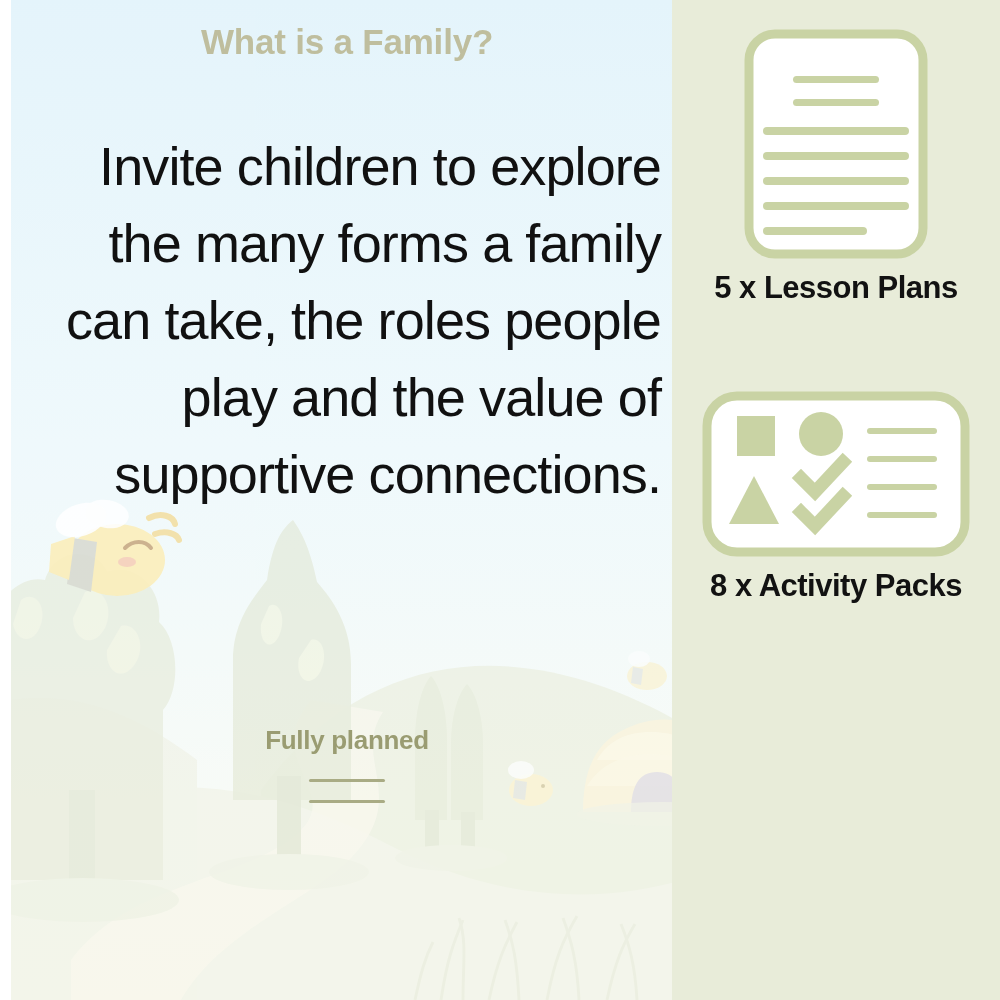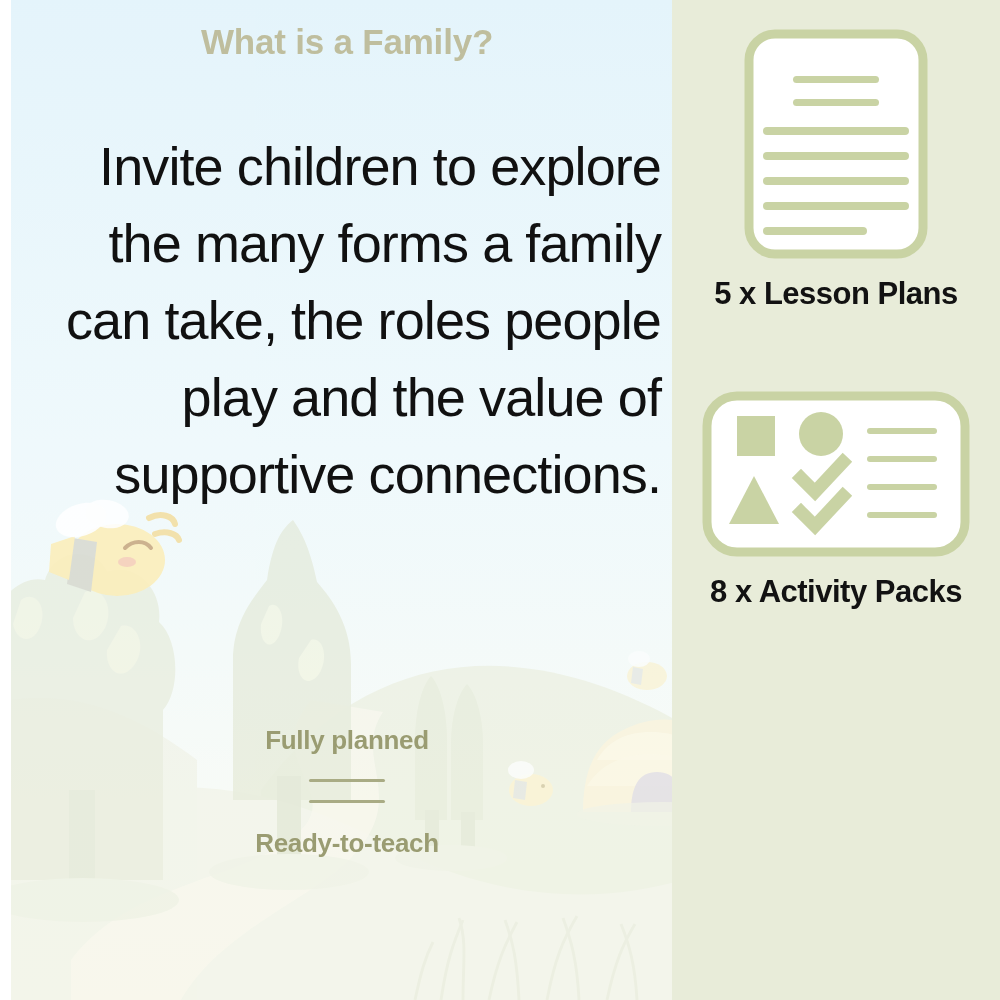--- a/index.html
+++ b/index.html
@@ -106,21 +106,21 @@
   }
   .deliverable:nth-of-type(1) { top: 28px; }
   .deliverable:nth-of-type(2) { top: 390px; }
   .deliverable:nth-of-type(3) { top: 728px; }
 
   .deliv-icon {
     display: block;
     margin: 0 auto;
   }
   .deliv-label {
-    margin-top: 16px;
+    margin-top: 10px;
     font-size: 31px;
     font-weight: 600;
     color: #121212;
     letter-spacing: -.5px;
     white-space: nowrap;
   }
 </style>
 </head>
 <body>
 
@@ -221,21 +221,20 @@
     </svg>
 
     <div id="title">What is a Family?</div>
 
     <div id="body-copy">Invite children to explore the many forms a family can take, the roles people play and the value of supportive connections.</div>
 
     <div id="features">
       <div class="feature-line">Fully planned</div>
       <div class="feature-sep"></div>
       <div class="feature-sep"></div>
-      <div class="feature-line">Ready-to-teach</div>
     </div>
   </div>
 
   <div id="right-panel">
 
     <div class="deliverable">
       <svg class="deliv-icon" width="190" height="232" viewBox="0 0 190 232">
         <rect x="8" y="6" width="174" height="220" rx="26" ry="26" fill="#ffffff" stroke="#c9d3a4" stroke-width="9"></rect>
         <g fill="#c9d3a4">
           <rect x="52" y="48" width="86" height="7" rx="3.5"></rect>

